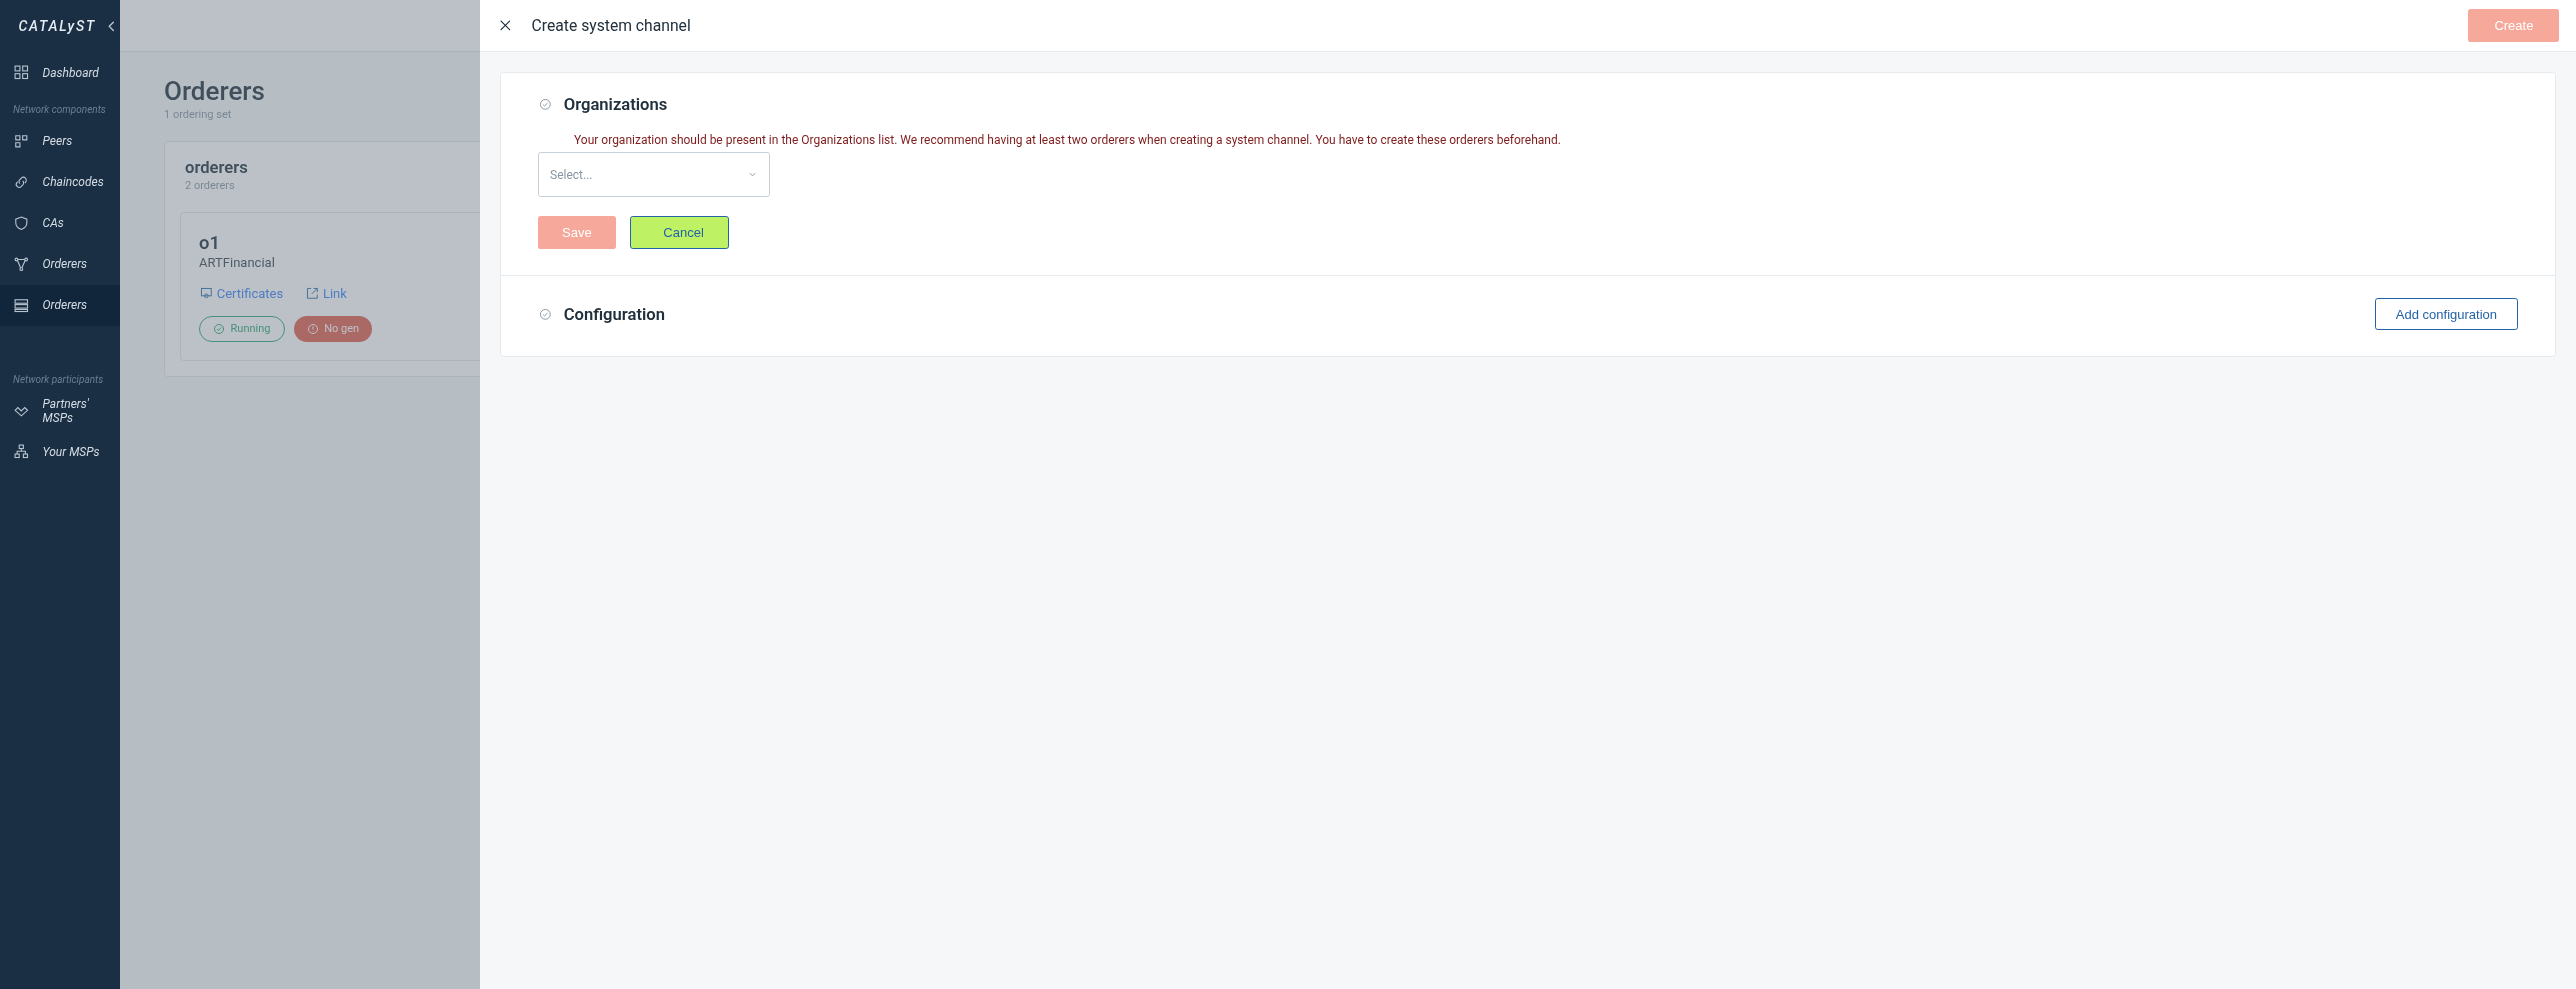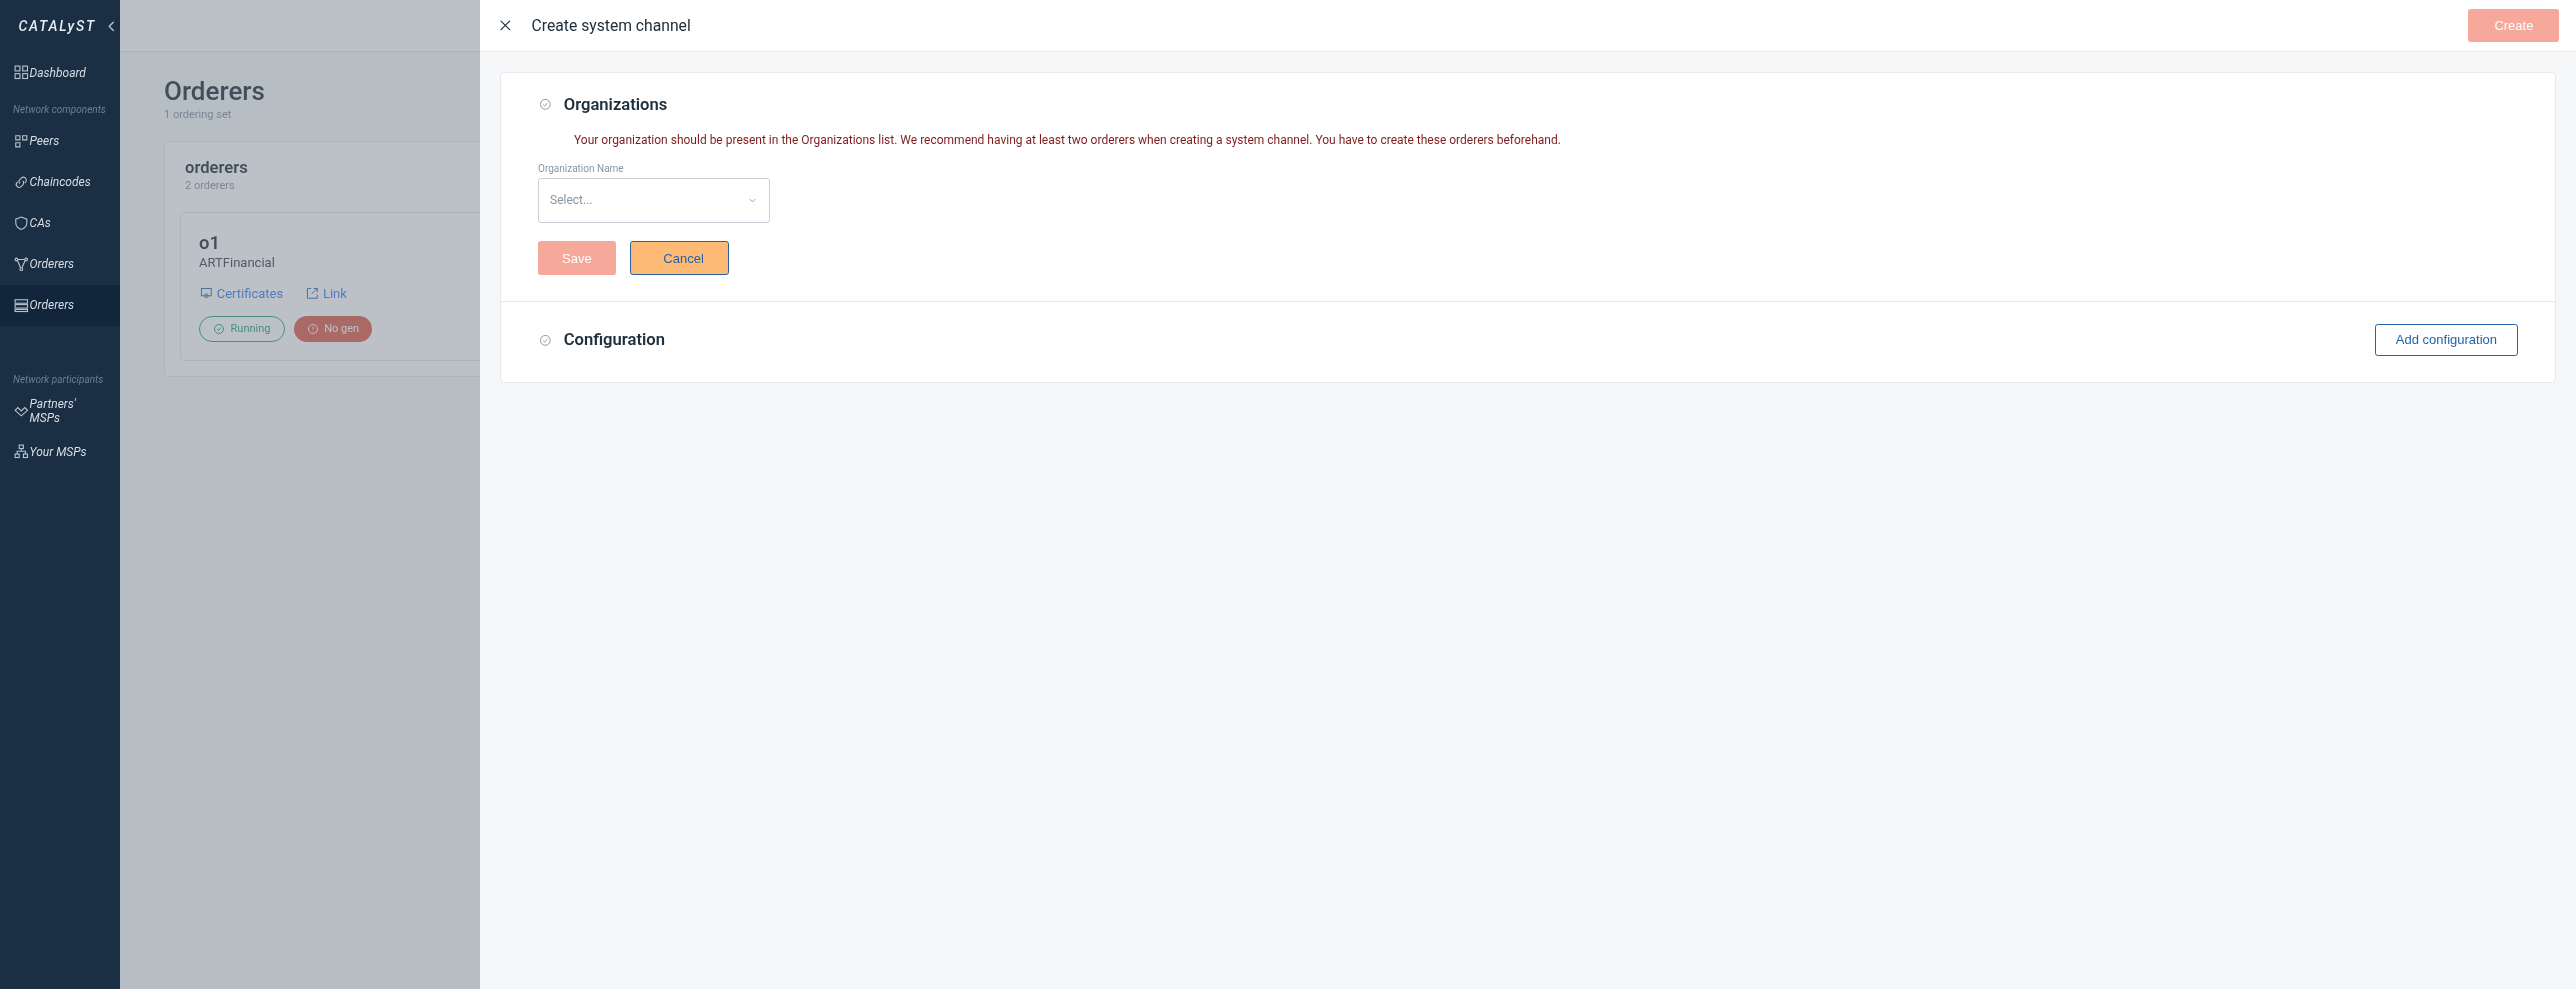--- a/index.html
+++ b/index.html
@@ -38,20 +38,21 @@
     margin-left: auto;
     width: 16.6px; height: 16.6px;
     display: flex; align-items: center; justify-content: center;
     cursor: pointer;
   }
   .nav-item {
     height: 41px;
     display: flex;
     align-items: center;
     padding: 0 13px;
+    gap: 13px;
     font-size: 12px;
     color: #d6dde5;
     cursor: pointer;
   }
   .nav-item.active { background: #12263b; }
   .nav-section-label {
     font-size: 10px;
     color: #6b7f92;
     padding: 11px 13px 5.5px;
   }
@@ -207,21 +208,21 @@
     border-radius: 2.8px;
     cursor: pointer;
     font-weight: 500;
   }
   .btn-save {
     background: #f6a89a;
     color: #fff;
     border: none;
   }
   .btn-cancel, .btn-outline {
-    background: #fdba74;
+    background: #bef264;
     color: #2563a8;
     border: 0.9px solid #2563a8;
     padding-left: 32px;
   }
   .btn-outline-slim {
     background: #fff;
     color: #2563a8;
     border: 0.9px solid #2563a8;
     font-size: 13px;
     padding: 7.4px 20px;
@@ -379,21 +380,20 @@
 
         <div class="section">
           <div class="section-row">
             <svg class="check-ring" viewBox="0 0 24 24">
               <circle cx="12" cy="12" r="8" stroke="#8896a2" stroke-width="1.6" fill="none"></circle>
               <path d="M8.5 12.5l2.2 2.2L15.5 10" stroke="#8896a2" stroke-width="1.6" fill="none"></path>
             </svg>
             <span class="section-heading">Organizations</span>
           </div>
           <div class="section-desc">Your organization should be present in the Organizations list. We recommend having at least two orderers when creating a system channel. You have to create these orderers beforehand.</div>
-          <div class="field-label">Organization Name</div>
           <div class="select-box">
             <span>Select...</span>
             <svg width="11" height="11" viewBox="0 0 24 24">
               <path d="M6 9l6 6 6-6" stroke="#8896a2" stroke-width="2" fill="none"></path>
             </svg>
           </div>
           <div class="btn-row">
             <button class="btn btn-save">Save</button>
             <button class="btn btn-cancel">Cancel</button>
           </div>

